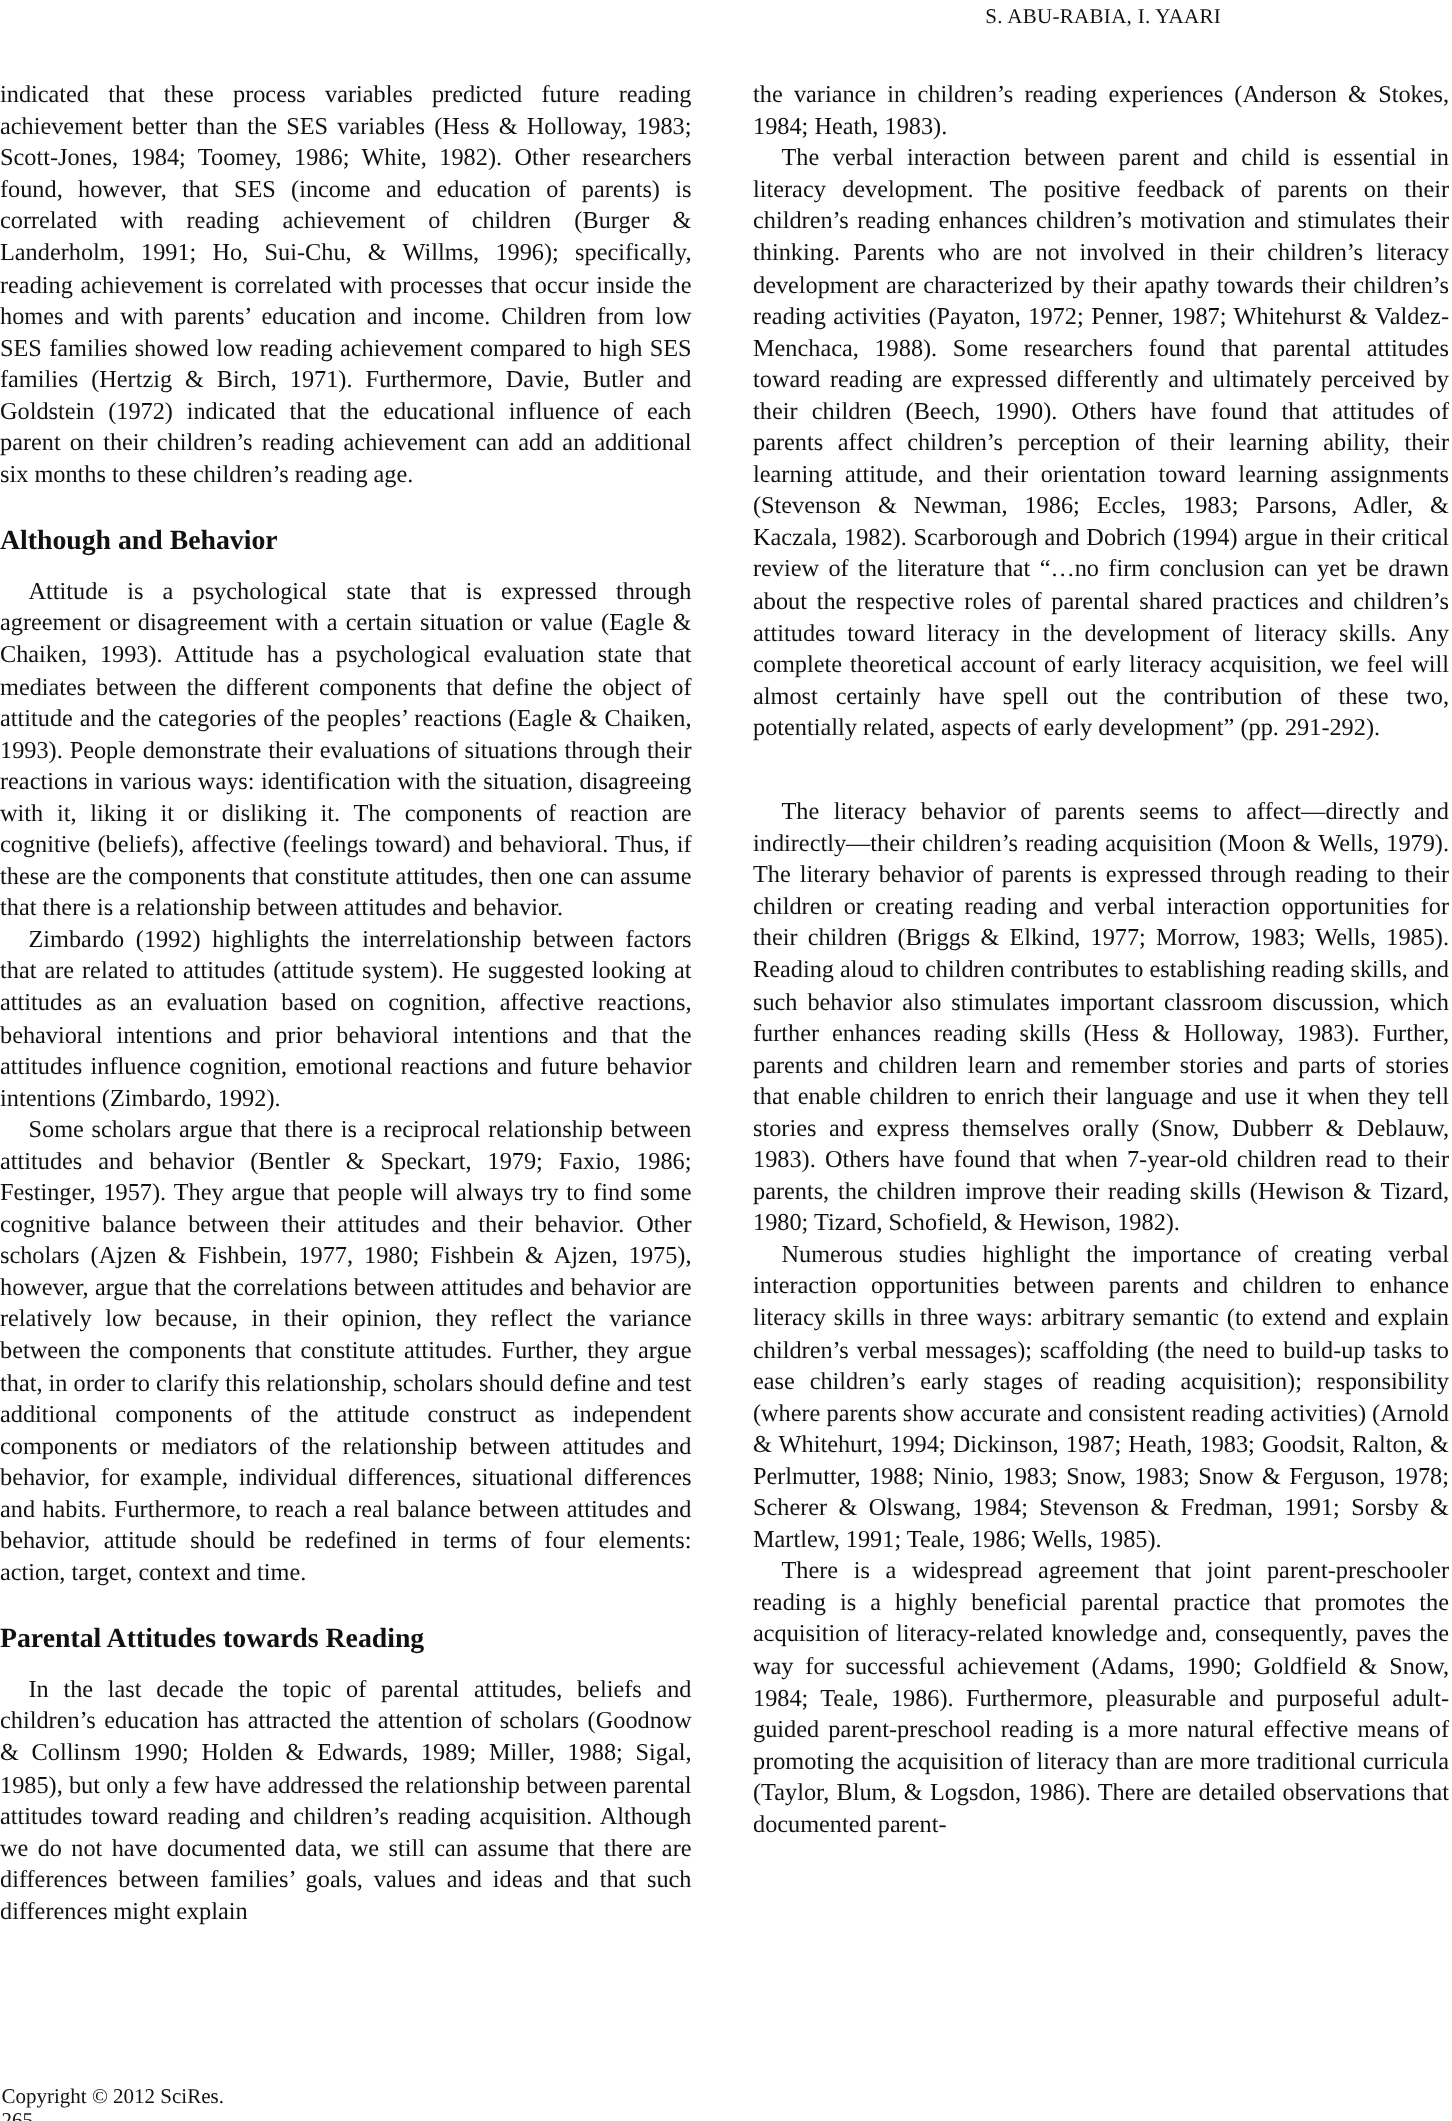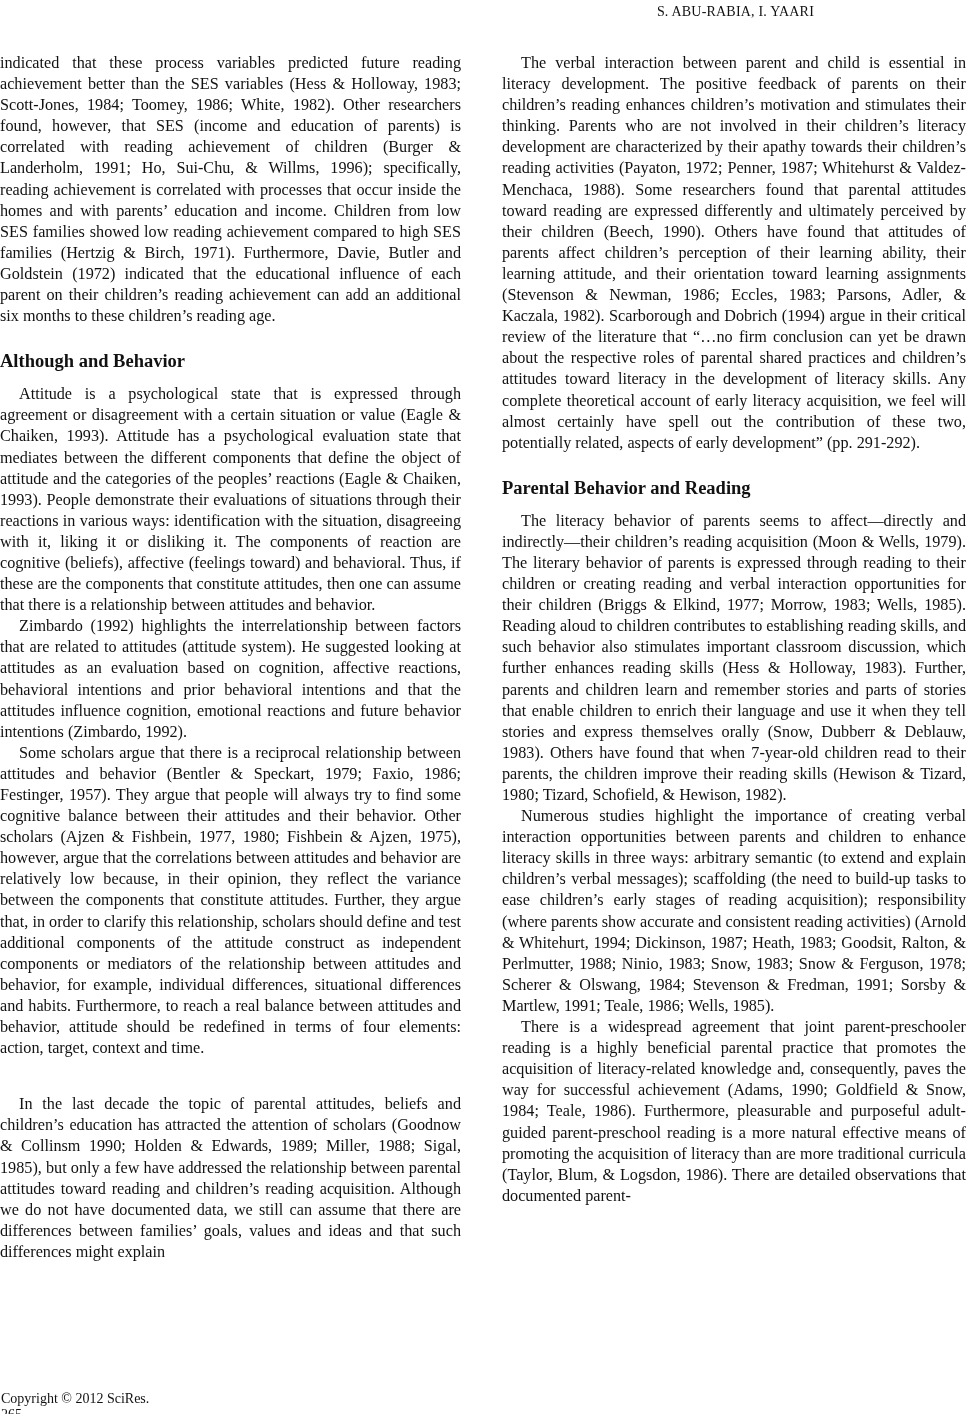--- a/index.html
+++ b/index.html
@@ -39,28 +39,29 @@
 
 <div class="col col-left">
   <p>indicated that these process variables predicted future reading achievement better than the SES variables (Hess &amp; Holloway, 1983; Scott-Jones, 1984; Toomey, 1986; White, 1982). Other researchers found, however, that SES (income and education of parents) is correlated with reading achievement of children (Burger &amp; Landerholm, 1991; Ho, Sui-Chu, &amp; Willms, 1996); specifically, reading achievement is correlated with processes that occur inside the homes and with parents’ education and income. Children from low SES families showed low reading achievement compared to high SES families (Hertzig &amp; Birch, 1971). Furthermore, Davie, Butler and Goldstein (1972) indi­cated that the educational influence of each parent on their children’s reading achievement can add an additional six months to these children’s reading age.</p>
   <div class="gap-before-h"></div>
   <h2>Although and Behavior</h2>
   <div class="gap-after-h"></div>
   <p class="indent">Attitude is a psychological state that is expressed through agreement or disagreement with a certain situation or value (Eagle &amp; Chaiken, 1993). Attitude has a psychological evalua­tion state that mediates between the different components that define the object of attitude and the categories of the peoples’ reactions (Eagle &amp; Chaiken, 1993). People demonstrate their evaluations of situations through their reactions in various ways: identification with the situation, disagreeing with it, liking it or disliking it. The components of reaction are cognitive (beliefs), affective (feelings toward) and behavioral. Thus, if these are the components that constitute attitudes, then one can assume that there is a relationship between attitudes and behavior.</p>
   <p class="indent">Zimbardo (1992) highlights the interrelationship between factors that are related to attitudes (attitude system). He sug­gested looking at attitudes as an evaluation based on cognition, affective reactions, behavioral intentions and prior behavioral intentions and that the attitudes influence cognition, emotional reactions and future behavior intentions (Zimbardo, 1992).</p>
   <p class="indent">Some scholars argue that there is a reciprocal relationship between attitudes and behavior (Bentler &amp; Speckart, 1979; Faxio, 1986; Festinger, 1957). They argue that people will al­ways try to find some cognitive balance between their attitudes and their behavior. Other scholars (Ajzen &amp; Fishbein, 1977, 1980; Fishbein &amp; Ajzen, 1975), however, argue that the corre­lations between attitudes and behavior are relatively low be­cause, in their opinion, they reflect the variance between the components that constitute attitudes. Further, they argue that, in order to clarify this relationship, scholars should define and test additional components of the attitude construct as independent components or mediators of the relationship between attitudes and behavior, for example, individual differences, situational differences and habits. Furthermore, to reach a real balance between attitudes and behavior, attitude should be redefined in terms of four elements: action, target, context and time.</p>
   <div class="gap-before-h"></div>
+  <h2>Parental Attitudes towards Reading</h2>
   <div class="gap-after-h"></div>
   <p class="indent">In the last decade the topic of parental attitudes, beliefs and children’s education has attracted the attention of scholars (Goodnow &amp; Collinsm 1990; Holden &amp; Edwards, 1989; Miller, 1988; Sigal, 1985), but only a few have addressed the relation­ship between parental attitudes toward reading and children’s reading acquisition. Although we do not have documented data, we still can assume that there are differences between families’ goals, values and ideas and that such differences might explain</p>
 </div>
 
 <div class="col col-right">
+  <p>the variance in children’s reading experiences (Anderson &amp; Stokes, 1984; Heath, 1983).</p>
   <p class="indent">The verbal interaction between parent and child is essential in literacy development. The positive feedback of parents on their children’s reading enhances children’s motivation and stimulates their thinking. Parents who are not involved in their children’s literacy development are characterized by their apa­thy towards their children’s reading activities (Payaton, 1972; Penner, 1987; Whitehurst &amp; Valdez-Menchaca, 1988). Some researchers found that parental attitudes toward reading are expressed differently and ultimately perceived by their children (Beech, 1990). Others have found that attitudes of parents af­fect children’s perception of their learning ability, their learning attitude, and their orientation toward learning assignments (Stevenson &amp; Newman, 1986; Eccles, 1983; Parsons, Adler, &amp; Kaczala, 1982). Scarborough and Dobrich (1994) argue in their critical review of the literature that “…no firm conclusion can yet be drawn about the respective roles of parental shared prac­tices and children’s attitudes toward literacy in the development of literacy skills. Any complete theoretical account of early literacy acquisition, we feel will almost certainly have spell out the contribution of these two, potentially related, aspects of early development” (pp. 291-292).</p>
   <div class="gap-before-h"></div>
-  <h2>Parental Behavior and Reading</h2>
   <div class="gap-after-h"></div>
   <p class="indent">The literacy behavior of parents seems to affect—directly and indirectly—their children’s reading acquisition (Moon &amp; Wells, 1979). The literary behavior of parents is expressed through reading to their children or creating reading and verbal interaction opportunities for their children (Briggs &amp; Elkind, 1977; Morrow, 1983; Wells, 1985). Reading aloud to children contributes to establishing reading skills, and such behavior also stimulates important classroom discussion, which further enhances reading skills (Hess &amp; Holloway, 1983). Further, pa­rents and children learn and remember stories and parts of sto­ries that enable children to enrich their language and use it when they tell stories and express themselves orally (Snow, Dubberr &amp; Deblauw, 1983). Others have found that when 7-year-old children read to their parents, the children improve their reading skills (Hewison &amp; Tizard, 1980; Tizard, Schofield, &amp; Hewison, 1982).</p>
   <p class="indent">Numerous studies highlight the importance of creating verbal interaction opportunities between parents and children to en­hance literacy skills in three ways: arbitrary semantic (to extend and explain children’s verbal messages); scaffolding (the need to build-up tasks to ease children’s early stages of reading ac­quisition); responsibility (where parents show accurate and consistent reading activities) (Arnold &amp; Whitehurt, 1994; Dic­kinson, 1987; Heath, 1983; Goodsit, Ralton, &amp; Perlmutter, 1988; Ninio, 1983; Snow, 1983; Snow &amp; Ferguson, 1978; Scherer &amp; Olswang, 1984; Stevenson &amp; Fredman, 1991; Sorsby &amp; Mart­lew, 1991; Teale, 1986; Wells, 1985).</p>
   <p class="indent">There is a widespread agreement that joint parent-preschooler reading is a highly beneficial parental practice that promotes the acquisition of literacy-related knowledge and, consequently, paves the way for successful achievement (Adams, 1990; Gold­field &amp; Snow, 1984; Teale, 1986). Furthermore, pleasurable and purposeful adult-guided parent-preschool reading is a more natural effective means of promoting the acquisition of literacy than are more traditional curricula (Taylor, Blum, &amp; Logsdon, 1986). There are detailed observations that documented parent-</p>
 </div>
 
 <div class="footer">
   <span>Copyright © 2012 SciRes.</span>
   <span>265</span>
 </div>

